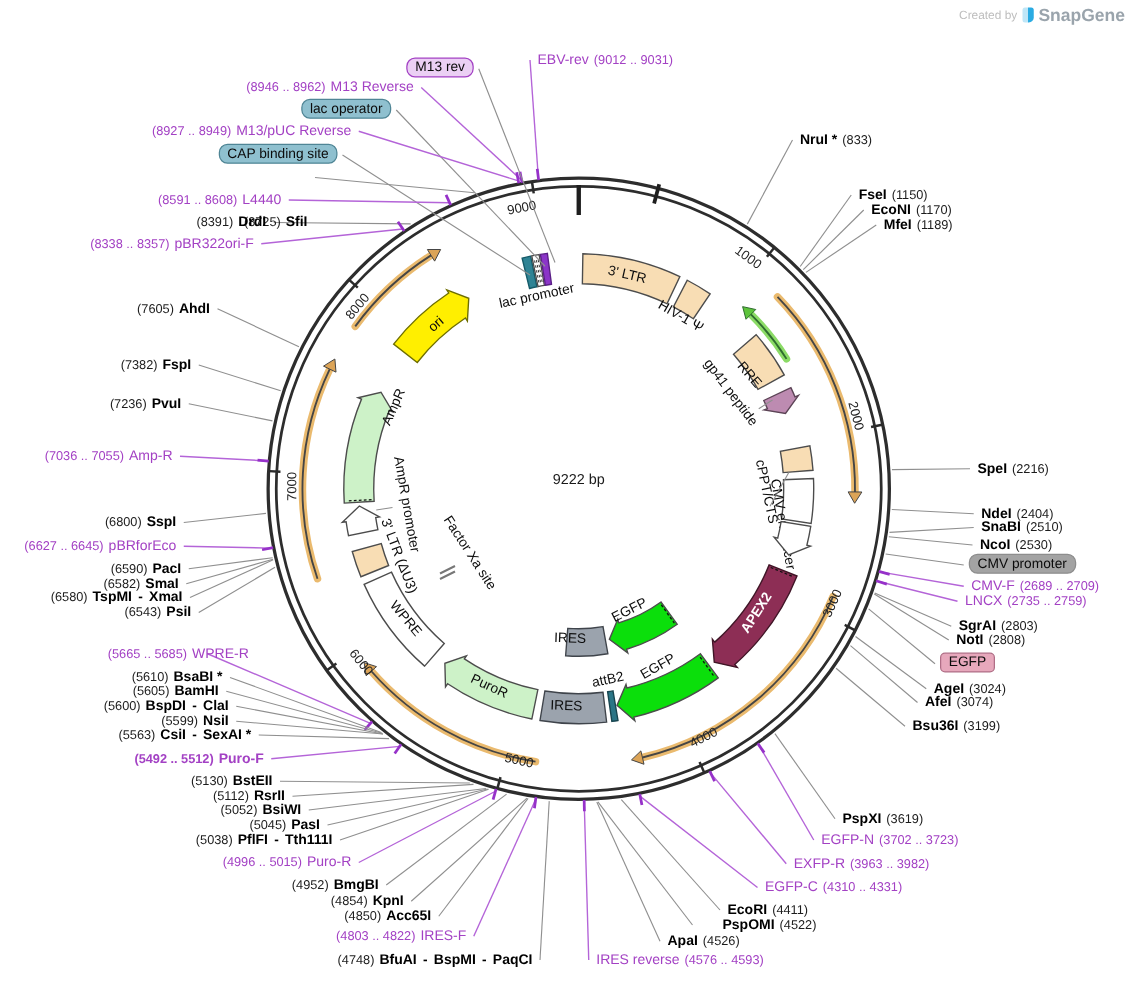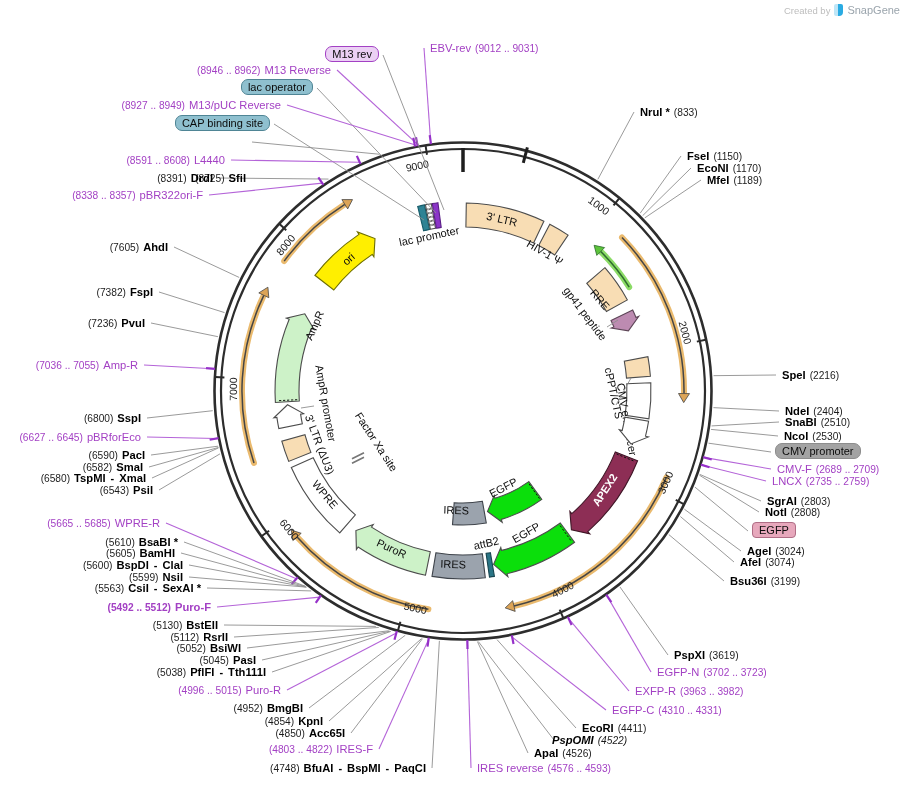--- a/index.html
+++ b/index.html
@@ -17,21 +17,21 @@
   .bx{border-radius:7px;padding:0 6px;font-size:11px;color:#0b0b0b;border:1.2px solid;}
   .bx-teal{background:#8fc0cf;border-color:#4f8595;}
   .bx-purple{background:#ebd0f4;border-color:#a341c4;}
   .bx-white{background:#a3a3a3;border-color:#8d8d8d;}
   .bx-pink{background:#e7a8bc;border-color:#b06e86;border-radius:4px;}
   #center-title{position:absolute;left:333px;top:376px;width:260px;text-align:center;}
   .pname{font-size:13px;font-weight:bold;color:#0a0a0a;letter-spacing:.2px;}
   .psize{font-size:11.5px;color:#1a1a1a;margin-top:2px;}
   #watermark{position:absolute;right:7px;top:4px;display:flex;align-items:center;gap:4px;}
   .wm-pre{font-size:9.5px;color:#bdbdbd;}
-  .wm-brand{font-size:11px;font-weight:normal;color:#9aa4ac;}
+  .wm-brand{font-size:14px;font-weight:bold;color:#9aa4ac;}
   .wm-logo{width:9px;height:12px;background:linear-gradient(90deg,#bfe6f7 0 45%,#2aabe2 45% 100%);
            border-radius:2px 2px 4px 2px;}
 </style>
 </head>
 <body>
 
 <div id="stage">
   <svg id="map-svg" width="907" height="785" viewBox="0 0 907 785">
       <path d="M 622.0 237.5 A 221 221 0 0 1 684.0 393.6" fill="none" stroke="#eaba6e" stroke-width="6" stroke-linecap="round"></path>
       <path d="M 622.0 237.5 A 221 221 0 0 1 684.0 393.6" fill="none" stroke="#454545" stroke-width="1.5"></path>
@@ -220,21 +220,21 @@
       <div class="co" style="right: 737px; text-align: right; top: 240px;"><span class="pos">(7605)</span><span class="enz">AhdI</span></div>
       <div class="co" style="right: 752px; text-align: right; top: 285px;"><span class="pos">(7382)</span><span class="enz">FspI</span></div>
       <div class="co" style="right: 760px; text-align: right; top: 316px;"><span class="pos">(7236)</span><span class="enz">PvuI</span></div>
       <div class="co" style="right: 767px; text-align: right; top: 358px;"><span class="ppos">(7036 .. 7055)</span><span class="pr">Amp-R</span></div>
       <div class="co" style="right: 764px; text-align: right; top: 411px;"><span class="pos">(6800)</span><span class="enz">SspI</span></div>
       <div class="co" style="right: 764px; text-align: right; top: 430px;"><span class="ppos">(6627 .. 6645)</span><span class="pr">pBRforEco</span></div>
       <div class="co" style="right: 760px; text-align: left; top: 448px;"><span class="pos">(6590)</span><span class="enz">PacI</span></div>
       <div class="co" style="right: 762px; text-align: right; top: 460px;"><span class="pos">(6582)</span><span class="enz">SmaI</span></div>
       <div class="co" style="right: 759px; text-align: right; top: 471px;"><span class="pos">(6580)</span><span class="enz">TspMI</span><span class="sep">-</span><span class="enz">XmaI</span></div>
       <div class="co" style="right: 752px; text-align: right; top: 483px;"><span class="pos">(6543)</span><span class="enz">PsiI</span></div>
-      <div class="co" style="right: 745px; text-align: right; top: 516px; margin-left: 24px;"><span class="ppos">(5665 .. 5685)</span><span class="pr">WPRE-R</span></div>
+      <div class="co" style="right: 706px; text-align: right; top: 516px; margin-left: 24px;"><span class="ppos">(5665 .. 5685)</span><span class="pr">WPRE-R</span></div>
       <div class="co" style="right: 727px; text-align: right; top: 535px;"><span class="pos">(5610)</span><span class="enz">BsaBI *</span></div>
       <div class="co" style="right: 730px; text-align: right; top: 546px;"><span class="pos">(5605)</span><span class="enz">BamHI</span></div>
       <div class="co" style="right: 722px; text-align: right; top: 558px;"><span class="pos">(5600)</span><span class="enz">BspDI</span><span class="sep">-</span><span class="enz">ClaI</span></div>
       <div class="co" style="right: 722px; text-align: right; top: 570px;"><span class="pos">(5599)</span><span class="enz">NsiI</span></div>
       <div class="co" style="right: 704px; text-align: right; top: 581px;"><span class="pos">(5563)</span><span class="enz">CsiI</span><span class="sep">-</span><span class="enz">SexAI *</span></div>
       <div class="co" style="right: 694px; text-align: right; top: 600px; font-weight: bold;"><span class="ppos">(5492 .. 5512)</span><span class="pr">Puro-F</span></div>
       <div class="co" style="right: 687px; text-align: right; top: 618px;"><span class="pos">(5130)</span><span class="enz">BstEII</span></div>
       <div class="co" style="right: 677px; top: 630px;"><span class="pos">(5112)</span><span class="enz">RsrII</span></div>
       <div class="co" style="right: 664px; text-align: right; top: 641px;"><span class="pos">(5052)</span><span class="enz">BsiWI</span></div>
       <div class="co" style="right: 649px; text-align: right; top: 653px;"><span class="pos">(5045)</span><span class="enz">PasI</span></div>
@@ -262,24 +262,25 @@
       <div class="co" style="left: 763px; top: 505px;"><span class="enz">NotI</span><span class="pos">(2808)</span></div>
       <div class="co" style="left: 752px; top: 522px;"><span class="bx bx-pink">EGFP</span></div>
       <div class="co" style="left: 745px; top: 544px;"><span class="enz">AgeI</span><span class="pos">(3024)</span></div>
       <div class="co" style="left: 738px; top: 555px;"><span class="enz">AfeI</span><span class="pos">(3074)</span></div>
       <div class="co" style="left: 728px; top: 574px;"><span class="enz">Bsu36I</span><span class="pos">(3199)</span></div>
       <div class="co" style="left: 672px; top: 648px;"><span class="enz">PspXI</span><span class="pos">(3619)</span></div>
       <div class="co" style="left: 655px; top: 665px;"><span class="pr">EGFP-N</span><span class="ppos">(3702 .. 3723)</span></div>
       <div class="co" style="left: 633px; top: 684px;"><span class="pr">EXFP-R</span><span class="ppos">(3963 .. 3982)</span></div>
       <div class="co" style="left: 610px; top: 703px;"><span class="pr">EGFP-C</span><span class="ppos">(4310 .. 4331)</span></div>
       <div class="co" style="left: 580px; top: 721px;"><span class="enz">EcoRI</span><span class="pos">(4411)</span></div>
-      <div class="co" style="left: 550px; top: 733px; font-style: italic;"><span class="enz">PspOMI</span><span class="pos">(4522)</span></div>
+      <div class="co" style="left: 576px; top: 733px;"><span class="enz">PspOMI</span><span class="pos">(4522)</span></div>
       <div class="co" style="left: 532px; top: 746px;"><span class="enz">ApaI</span><span class="pos">(4526)</span></div>
       <div class="co" style="left: 475px; top: 761px;"><span class="pr">IRES reverse</span><span class="ppos">(4576 .. 4593)</span></div>
     </div>
   <div id="center-title">
+    <div class="psize">9222 bp</div>
   </div>
   <div id="watermark">
     <span class="wm-pre">Created by</span>
     <span class="wm-logo"></span>
     <span class="wm-brand">SnapGene</span>
   </div>
 </div>
 
 </body></html>

